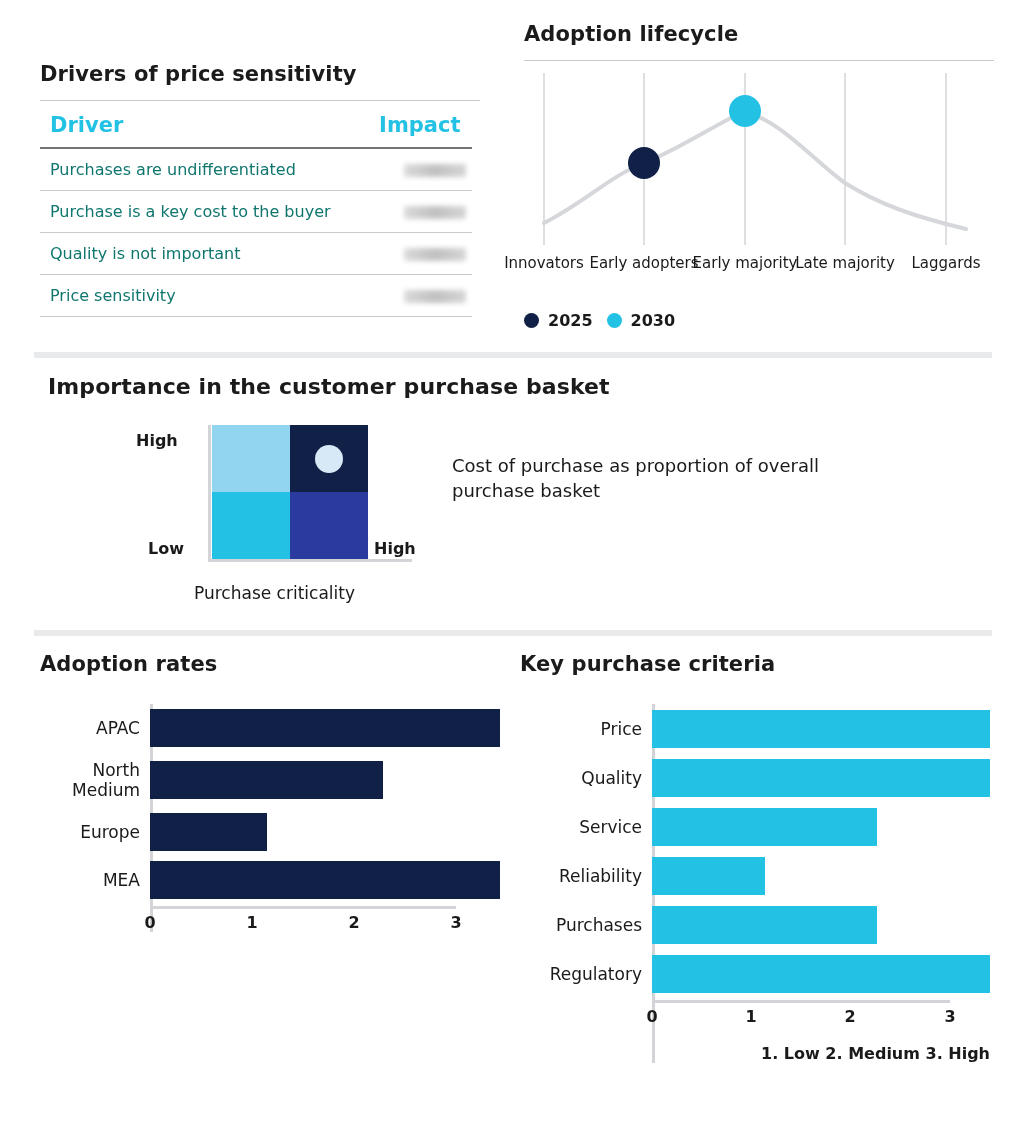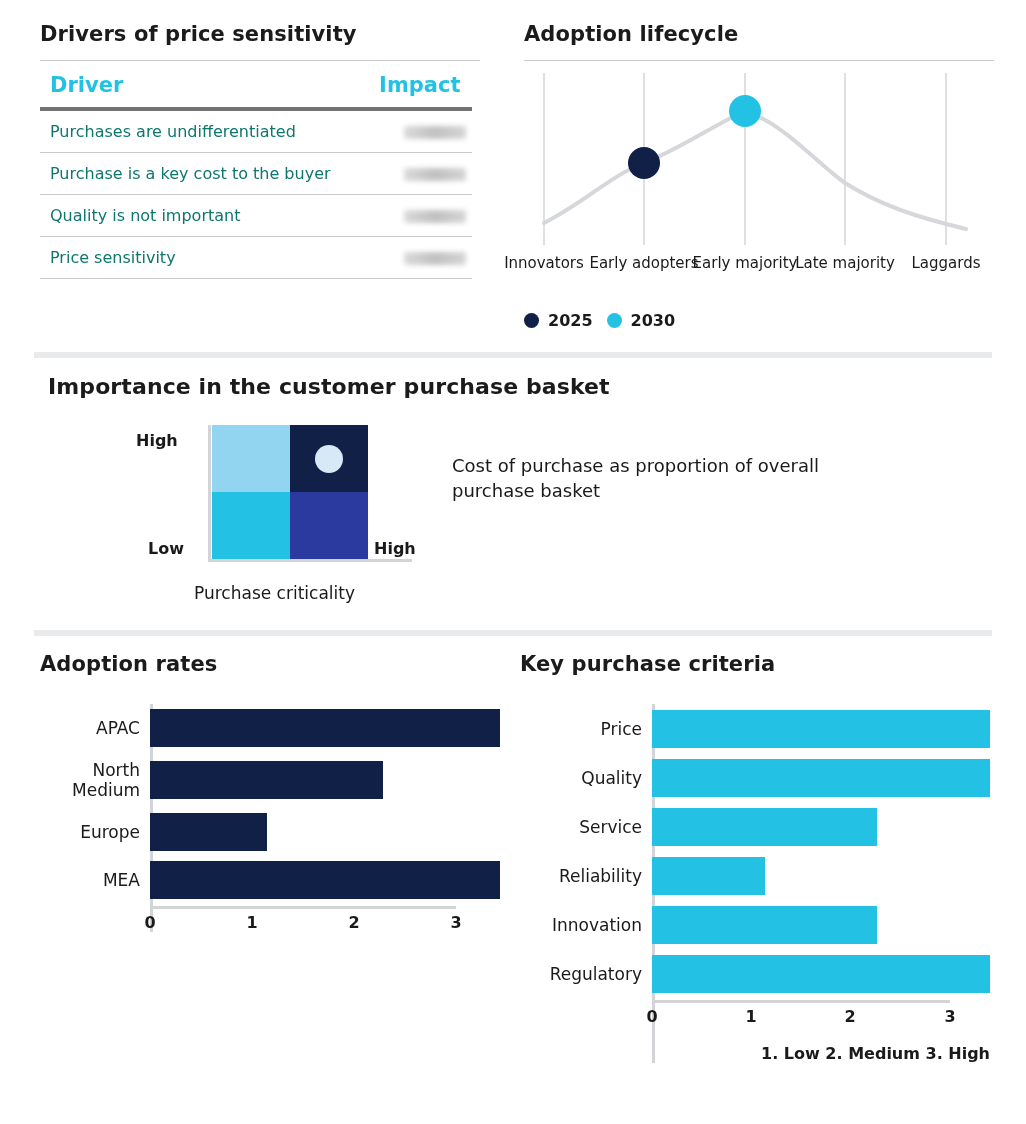--- a/index.html
+++ b/index.html
@@ -21,30 +21,30 @@
   }
   .divider {
     position: absolute;
     left: 34px; right: 34px;
     height: 6px;
     background: #e9eaec;
   }
 
   
   #drivers { position: absolute; left: 40px; top: 22px; width: 440px; }
-  #drivers .sec-title { margin-bottom: 14px; }
+  #drivers .sec-title { margin-bottom: 14px; margin-top: 40px; }
   .rule-top { border-top: 1px solid #c8cacd; }
   table.drv { width: 432px; border-collapse: collapse; }
   table.drv th {
     text-align: left;
     font-size: 21px;
     font-weight: bold;
     color: #23c2e4;
     padding: 12px 0 10px 10px;
-    border-bottom: 4px solid #737373;
+    border-bottom: 2px solid #737373;
   }
   table.drv th.imp { text-align: center; padding-right: 6px; }
   table.drv td {
     font-size: 16px;
     padding: 11px 0 11px 10px;
     border-bottom: 1px solid #c8cacd;
     color: #0f766e;
     white-space: nowrap;
   }
   table.drv td.imp { text-align: right; padding-right: 6px; }
@@ -306,21 +306,21 @@
       </div>
 
       <div class="bar-row" style="height:49px">
         <div class="bar-cat" style="flex-basis:132px">Reliability</div>
         <div class="bar-track">
           <div class="bar-fill" style="width:33.3%;background:#23c2e4"></div>
         </div>
       </div>
 
       <div class="bar-row" style="height:49px">
-        <div class="bar-cat" style="flex-basis:132px">Innovation</div>
+        <div class="bar-cat" style="flex-basis:132px">Purchases</div>
         <div class="bar-track">
           <div class="bar-fill" style="width:66.6%;background:#23c2e4"></div>
         </div>
       </div>
 
       <div class="bar-row" style="height:49px">
         <div class="bar-cat" style="flex-basis:132px">Regulatory</div>
         <div class="bar-track">
           <div class="bar-fill" style="width:100%;background:#23c2e4"></div>
         </div>

